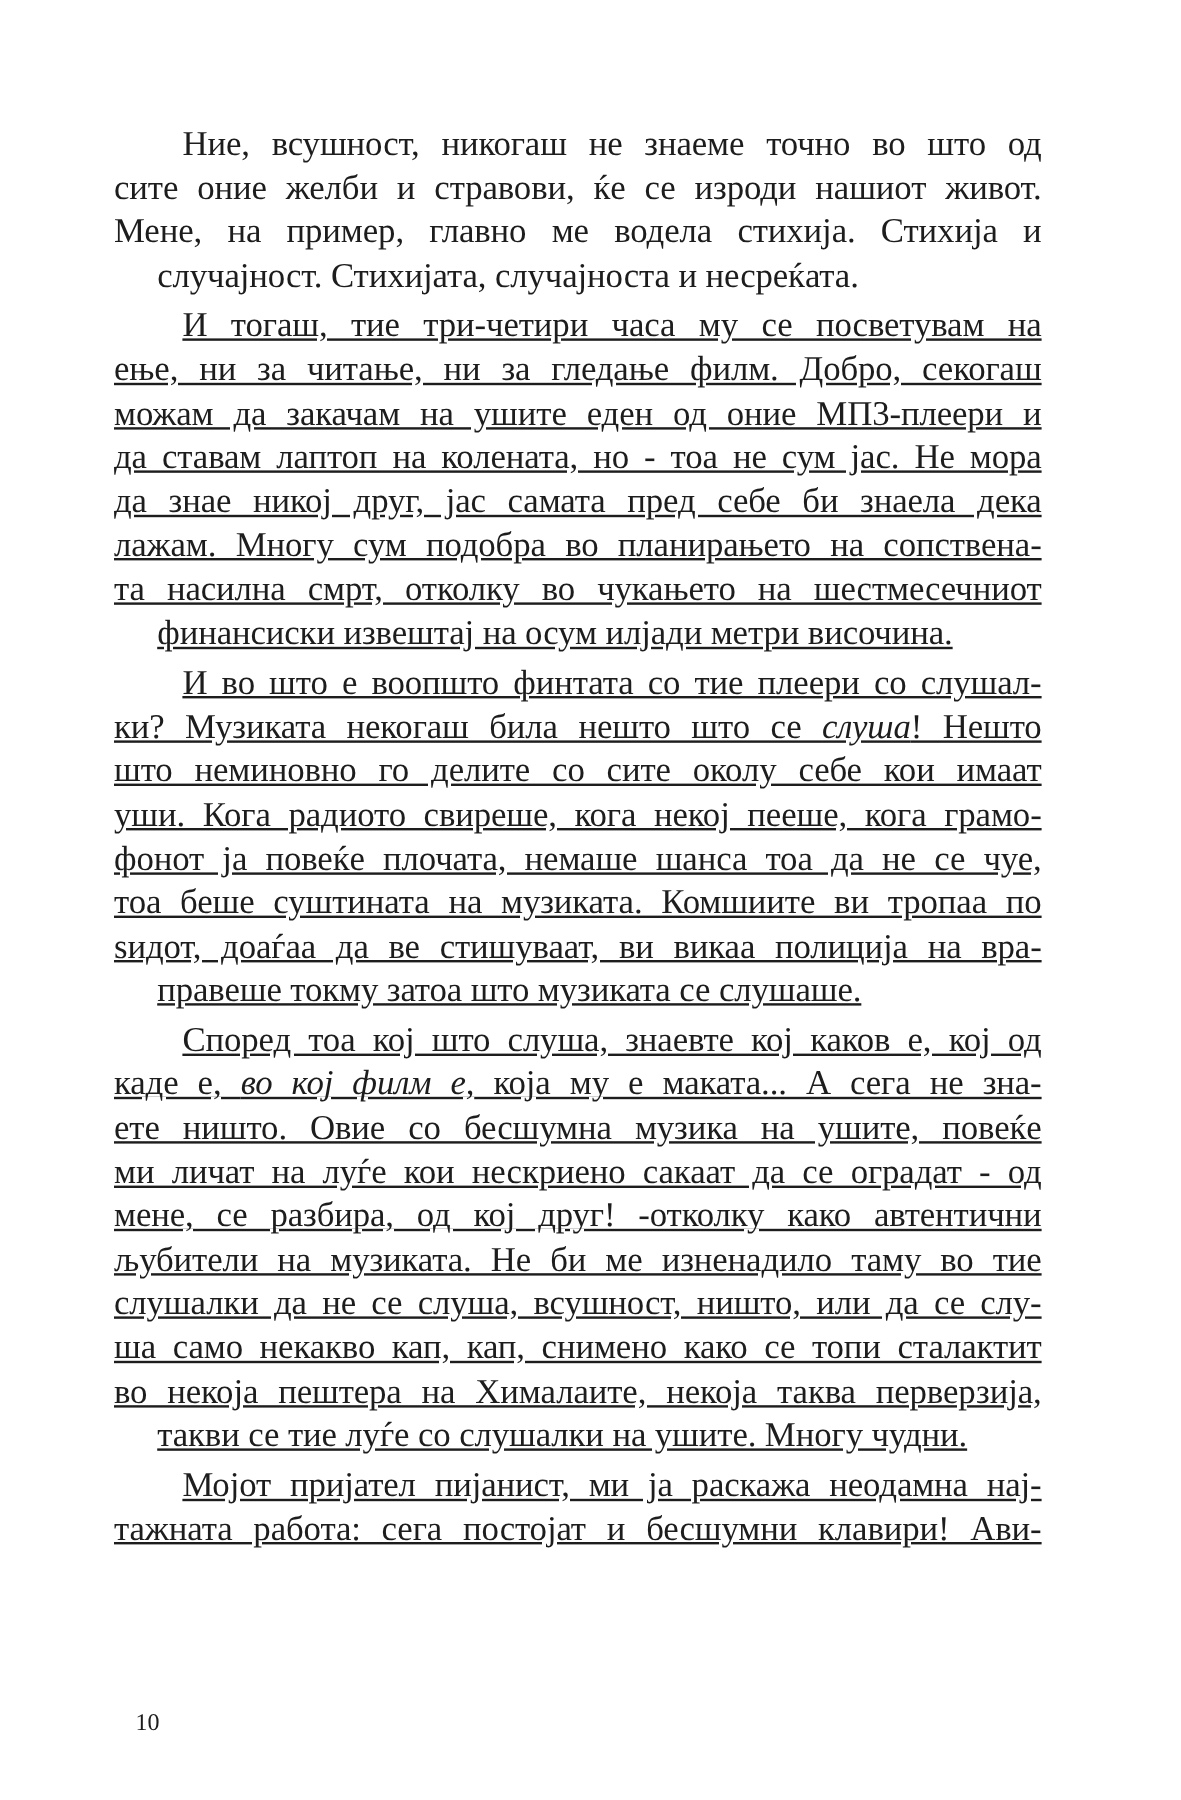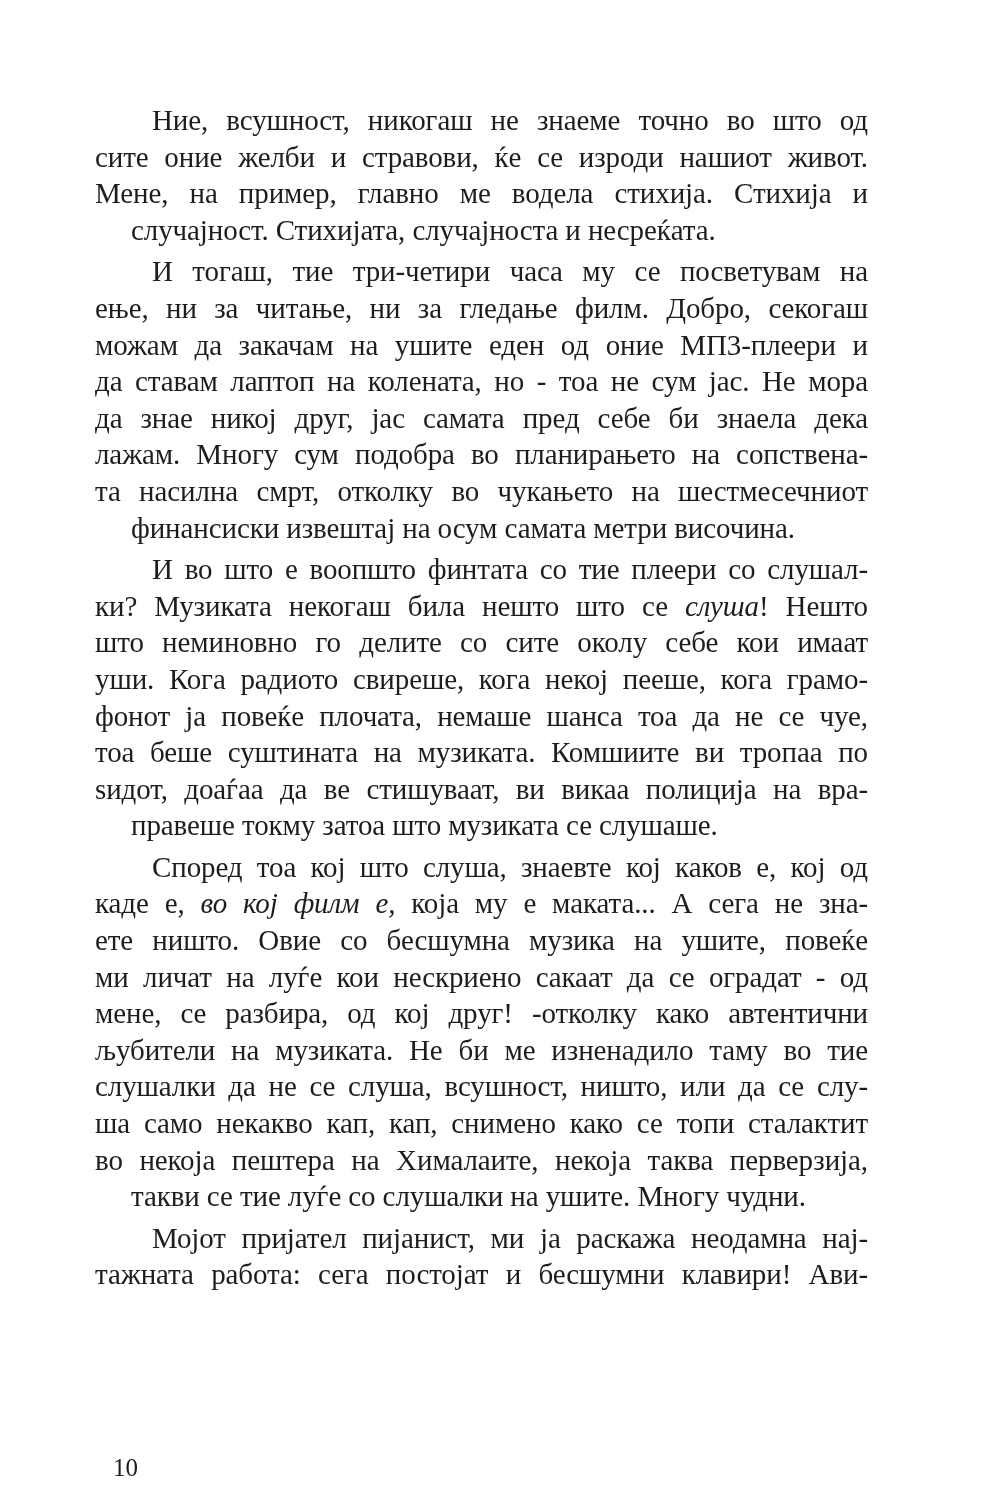--- a/index.html
+++ b/index.html
@@ -21,20 +21,21 @@
     left: 95px;
     top: 102px;
     width: 773px;
   }
   .para {
     margin: 0;
     padding: 0;
   }
   .para + .para {
     margin-top: 5px;
+    text-decoration: underline;
   }
   .line {
     font-size: 29px;
     line-height: 36.6px;
     letter-spacing: -0.1px;
     text-align: justify;
     text-align-last: justify;
     -moz-text-align-last: justify;
   }
   .line.para-end {
@@ -45,23 +46,22 @@
   .line.indent {
     text-indent: 57px;
   }
   .line i {
     font-style: italic;
   }
   .page-number {
     position: absolute;
     left: 113px;
     top: 1418px;
-    font-size: 25px;
+    font-size: 20px;
     line-height: 36px;
-    margin-top: 32px;
   }
 </style>
 </head>
 <body>
 
 <div class="page">
   <div class="text-column">
       <div class="para">
         <div class="line indent"><span>Ние, всушност, никогаш не знаеме точно во што од</span></div>
         <div class="line"><span>сите оние желби и стравови, ќе се изроди нашиот живот.</span></div>
@@ -69,21 +69,21 @@
         <div class="line para-end"><span>случајност. Стихијата, случајноста и несреќата.</span></div>
       </div>
       <div class="para">
         <div class="line indent"><span>И тогаш, тие три-четири часа му се посветувам на</span></div>
         <div class="line"><span>ење, ни за читање, ни за гледање филм. Добро, секогаш</span></div>
         <div class="line"><span>можам да закачам на ушите еден од оние МП3-плеери и</span></div>
         <div class="line"><span>да ставам лаптоп на колената, но - тоа не сум јас.  Не мора</span></div>
         <div class="line"><span>да знае никој друг, јас самата пред себе би знаела дека</span></div>
         <div class="line"><span>лажам. Многу сум подобра во планирањето на сопствена-</span></div>
         <div class="line"><span>та насилна смрт, отколку во чукањето на шестмесечниот</span></div>
-        <div class="line para-end"><span>финансиски извештај на осум самата метри височина.</span></div>
+        <div class="line para-end"><span>финансиски извештај на осум илјади метри височина.</span></div>
       </div>
       <div class="para">
         <div class="line indent"><span>И во што е воопшто финтата со тие плеери со слушал-</span></div>
         <div class="line"><span>ки? Музиката некогаш била нешто што се </span><i>слуша</i><span>! Нешто</span></div>
         <div class="line"><span>што неминовно го делите со сите околу себе кои имаат</span></div>
         <div class="line"><span>уши. Кога радиото свиреше, кога некој пееше, кога грамо-</span></div>
         <div class="line"><span>фонот ја повеќе плочата, немаше шанса тоа да не се чуе,</span></div>
         <div class="line"><span>тоа беше суштината на музиката. Комшиите ви тропаа по</span></div>
         <div class="line"><span>ѕидот, доаѓаа да ве стишуваат, ви викаа полиција на вра-</span></div>
         <div class="line para-end"><span>правеше токму затоа што музиката се слушаше.</span></div>

